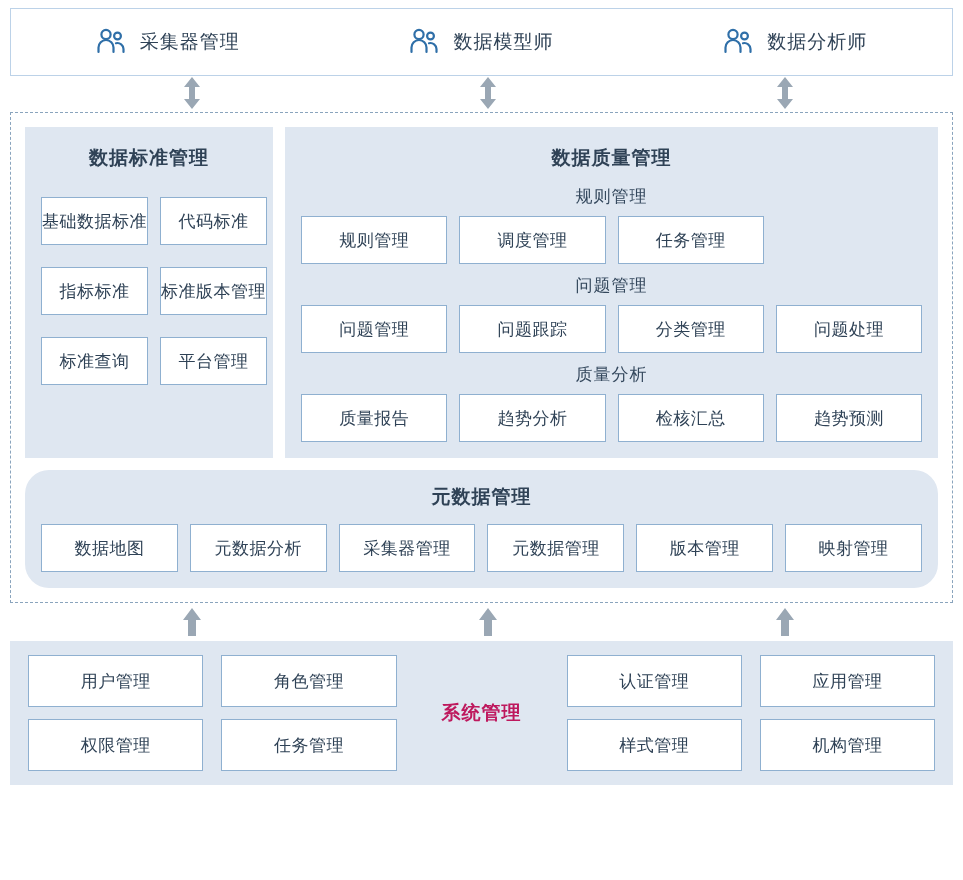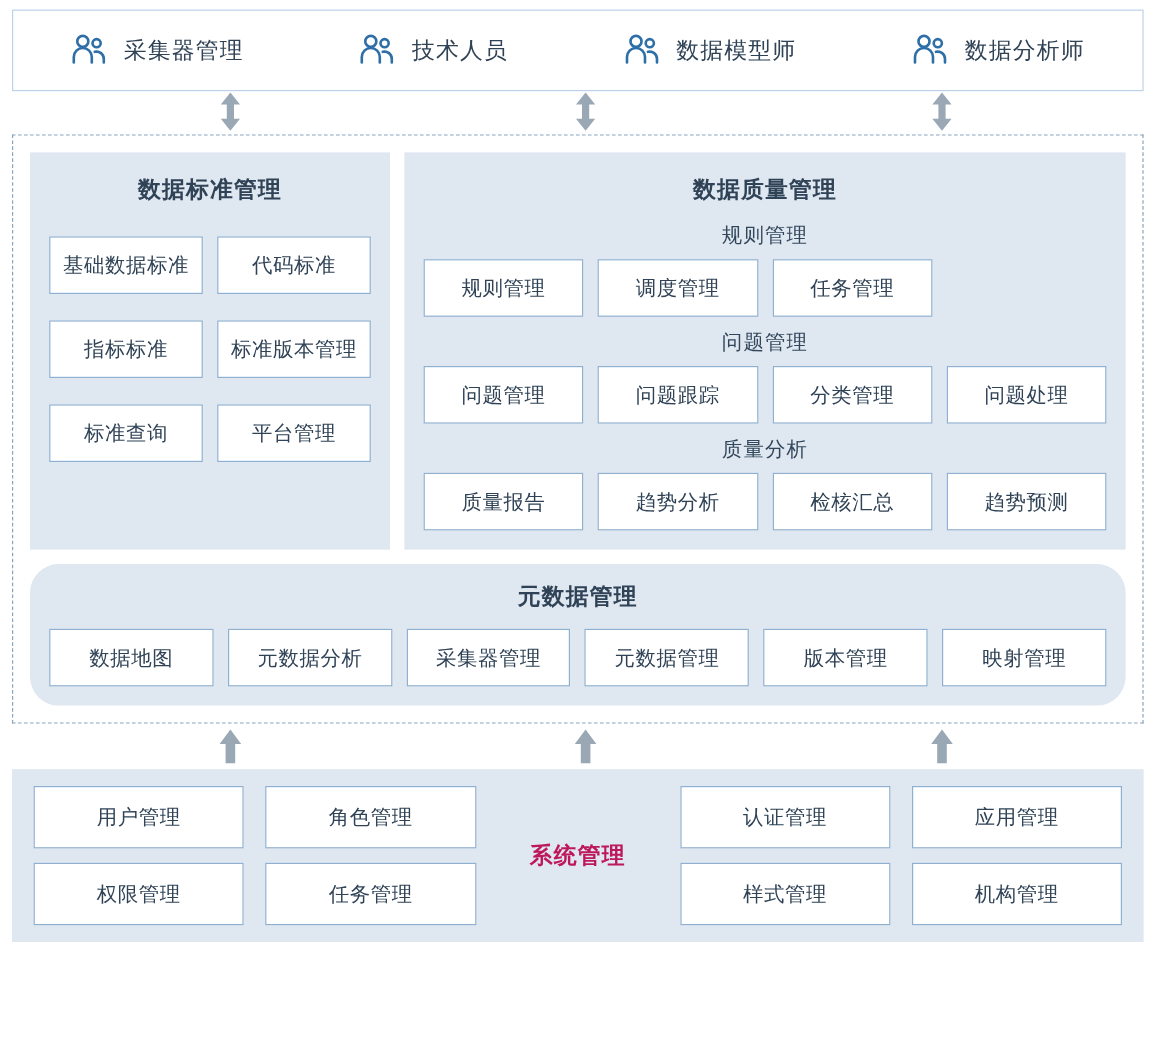--- a/index.html
+++ b/index.html
@@ -88,21 +88,21 @@
   .sub-title {
     text-align: center;
     font-size: 17px;
     color: #33475c;
     letter-spacing: 1px;
     margin: 4px 0 8px 0;
   }
 
   
   .std-panel {
-    width: 300px;
+    width: 248px;
     padding: 18px 16px 18px 16px;
   }
   .std-panel .panel-title { margin-bottom: 26px; }
   .std-grid {
     display: grid;
     grid-template-columns: 1fr 1fr;
     gap: 22px 12px;
   }
 
   
@@ -192,31 +192,20 @@
     </div>
     <div class="role">
       <span class="person-icon">
         <svg viewBox="0 0 30 28" width="30" height="28" xmlns="http://www.w3.org/2000/svg">
           <circle cx="10" cy="6.5" r="4.6" fill="none" stroke="#2f6fa8" stroke-width="2.2"></circle>
           <circle cx="21.5" cy="8" r="3.4" fill="none" stroke="#2f6fa8" stroke-width="2.2"></circle>
           <path d="M2.5 24 V19.5 A7.5 7.5 0 0 1 17.5 19.5 V24" fill="none" stroke="#2f6fa8" stroke-width="2.2" stroke-linecap="round"></path>
           <path d="M20 15.2 A6 6 0 0 1 27.5 21 V24" fill="none" stroke="#2f6fa8" stroke-width="2.2" stroke-linecap="round"></path>
         </svg>
       </span>
-      <span class="role-label">技术人员</span>
-    </div>
-    <div class="role">
-      <span class="person-icon">
-        <svg viewBox="0 0 30 28" width="30" height="28" xmlns="http://www.w3.org/2000/svg">
-          <circle cx="10" cy="6.5" r="4.6" fill="none" stroke="#2f6fa8" stroke-width="2.2"></circle>
-          <circle cx="21.5" cy="8" r="3.4" fill="none" stroke="#2f6fa8" stroke-width="2.2"></circle>
-          <path d="M2.5 24 V19.5 A7.5 7.5 0 0 1 17.5 19.5 V24" fill="none" stroke="#2f6fa8" stroke-width="2.2" stroke-linecap="round"></path>
-          <path d="M20 15.2 A6 6 0 0 1 27.5 21 V24" fill="none" stroke="#2f6fa8" stroke-width="2.2" stroke-linecap="round"></path>
-        </svg>
-      </span>
       <span class="role-label">数据模型师</span>
     </div>
     <div class="role">
       <span class="person-icon">
         <svg viewBox="0 0 30 28" width="30" height="28" xmlns="http://www.w3.org/2000/svg">
           <circle cx="10" cy="6.5" r="4.6" fill="none" stroke="#2f6fa8" stroke-width="2.2"></circle>
           <circle cx="21.5" cy="8" r="3.4" fill="none" stroke="#2f6fa8" stroke-width="2.2"></circle>
           <path d="M2.5 24 V19.5 A7.5 7.5 0 0 1 17.5 19.5 V24" fill="none" stroke="#2f6fa8" stroke-width="2.2" stroke-linecap="round"></path>
           <path d="M20 15.2 A6 6 0 0 1 27.5 21 V24" fill="none" stroke="#2f6fa8" stroke-width="2.2" stroke-linecap="round"></path>
         </svg>

